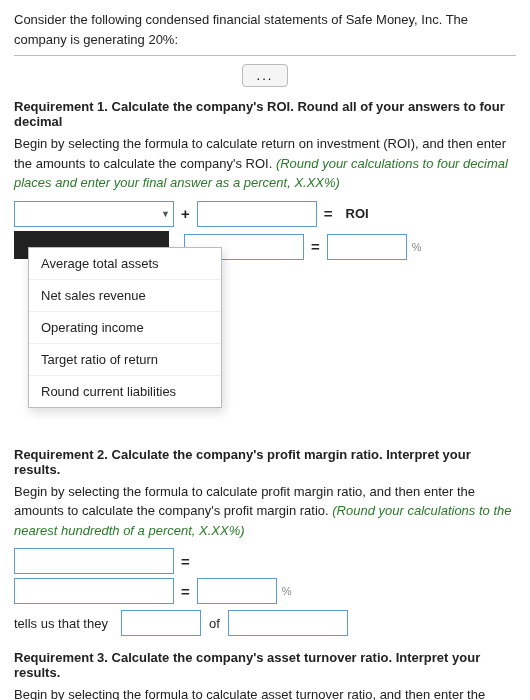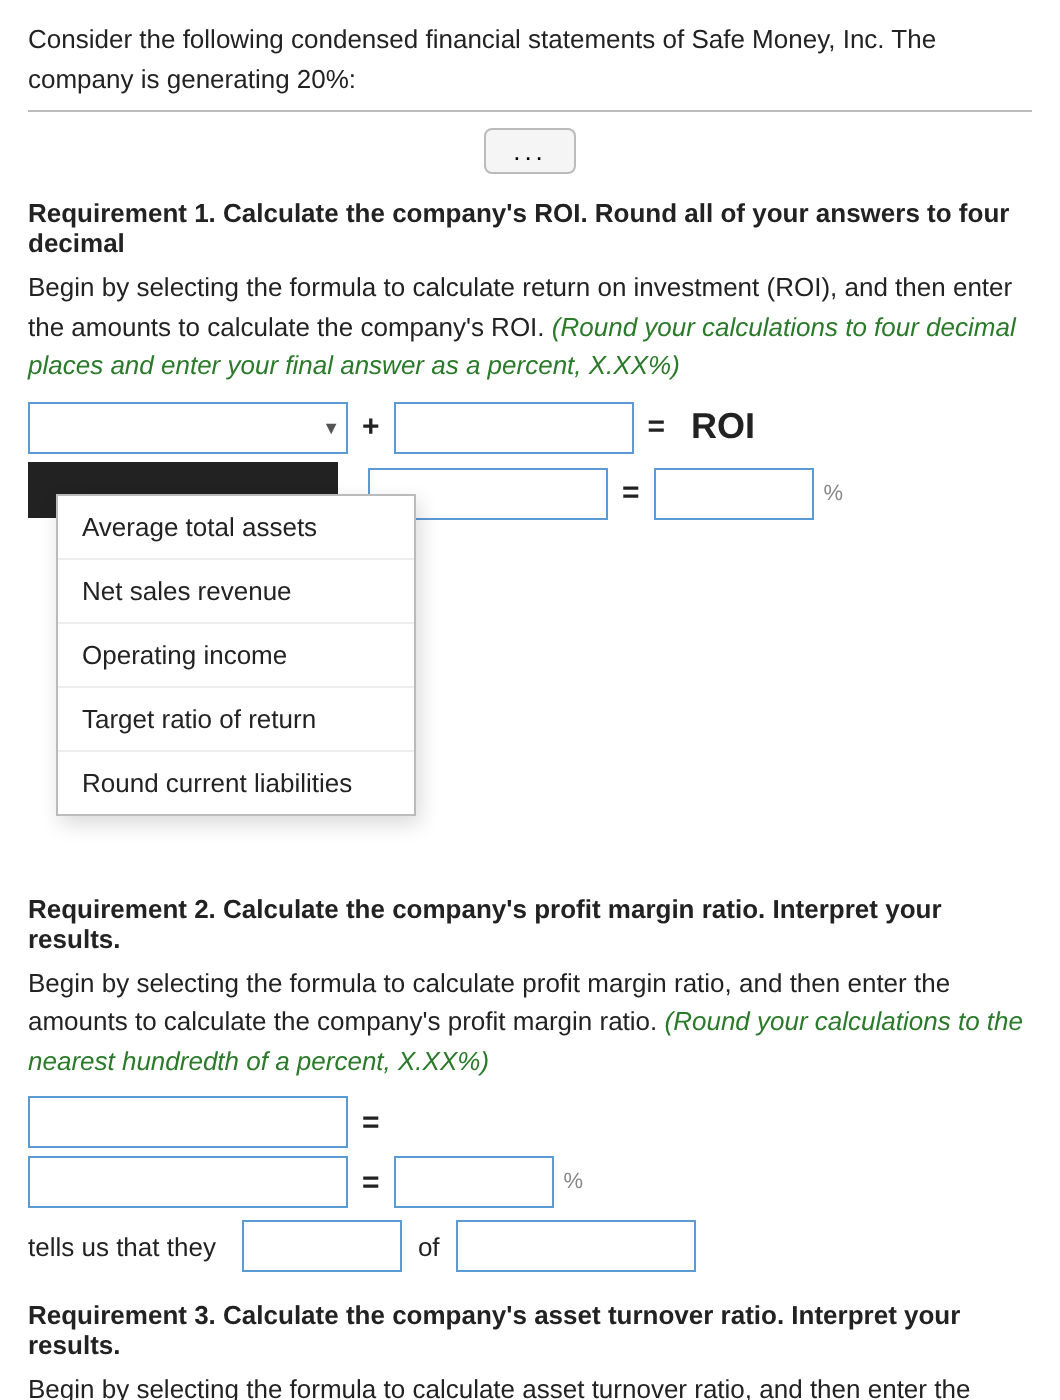--- a/index.html
+++ b/index.html
@@ -99,34 +99,34 @@
     }
     .formula-input.medium { width: 120px; }
     .formula-input.small { width: 80px; }
     .formula-input.large { width: 160px; }
     .op-sym {
       font-size: 15px;
       font-weight: bold;
       padding: 0 2px;
     }
     .result-label {
-      font-size: 18px;
+      font-size: 13px;
       font-weight: bold;
       margin-left: 6px;
       white-space: nowrap;
     }
     
     .dropdown-overlay {
       position: absolute;
       left: 14px;
       background: #fff;
       border: 1px solid #bbb;
       box-shadow: 2px 4px 10px rgba(0,0,0,0.15);
       z-index: 100;
-      width: 180px;
+      width: 194px;
     }
     .dropdown-item {
       padding: 8px 12px;
       font-size: 13px;
       cursor: pointer;
       border-bottom: 1px solid #eee;
     }
     .dropdown-item:last-child { border-bottom: none; }
     .dark-box {
       width: 155px;

